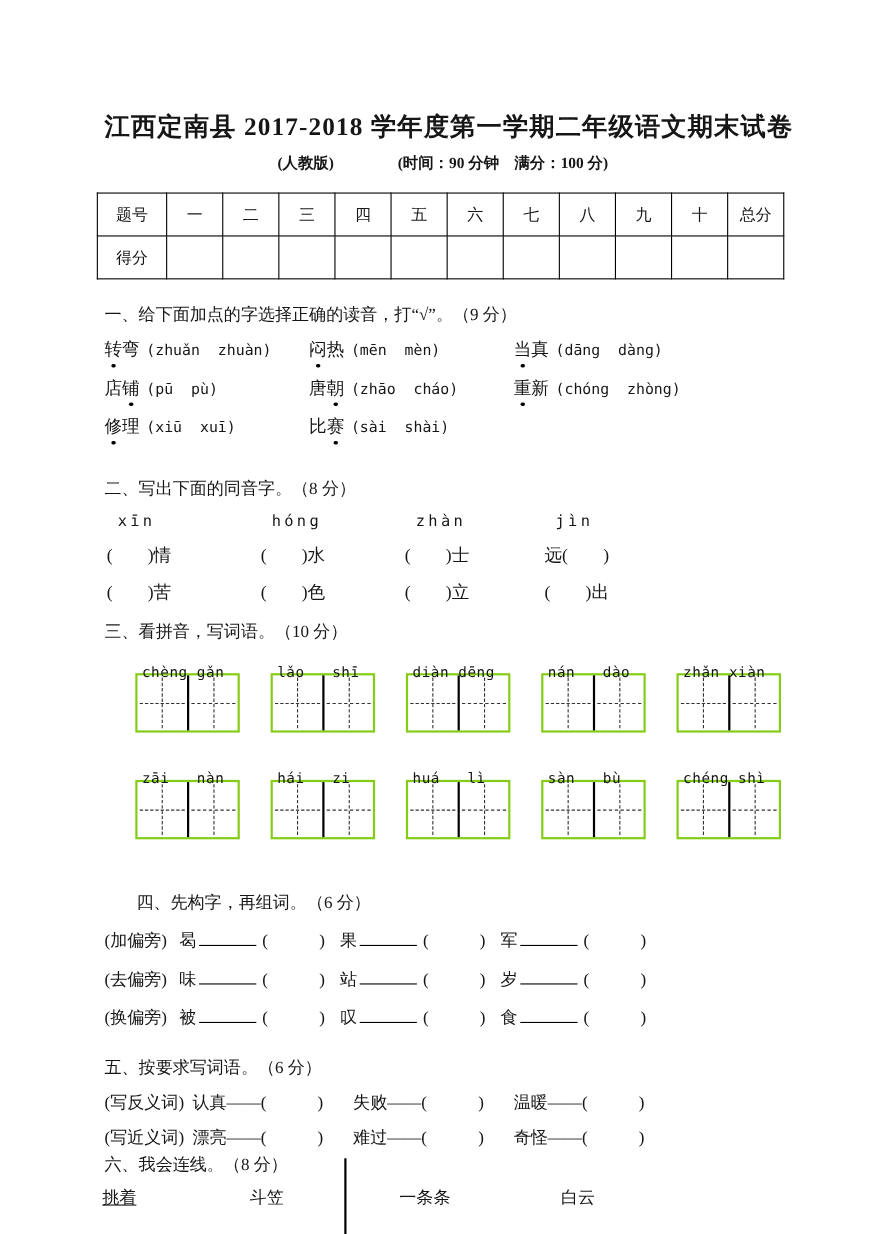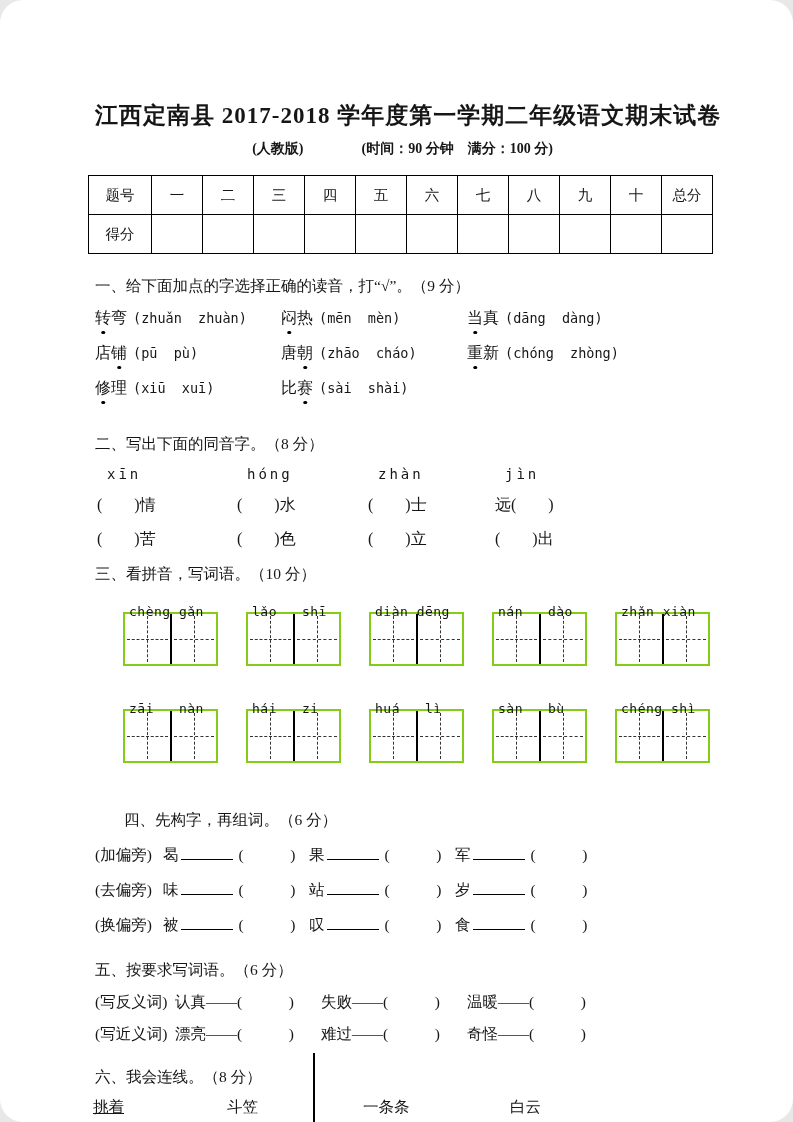--- a/index.html
+++ b/index.html
@@ -1,20 +1,19 @@
 <!DOCTYPE html>
 <html><head>
 <meta charset="utf-8">
 <style>
   html,body{margin:0;padding:0;background:#e8e8e8;}
   .page{
     width:793px;height:1122px;background:#ffffff;color:#161616;
     position:relative;overflow:hidden;margin:0 auto;
     font-family:"Liberation Serif","DejaVu Serif",serif;
-    border-radius:23px;
   }
   .content{position:absolute;left:95px;right:83px;top:0;}
   
   .title{margin-top:100px;text-align:center;font-size:23px;font-weight:bold;letter-spacing:1px;white-space:nowrap;}
   .subtitle{margin-top:9px;display:flex;justify-content:center;gap:58px;font-size:14px;font-weight:bold;}
   
   table.score{border-collapse:collapse;table-layout:fixed;margin-top:17px;margin-left:-7px;width:615px;}
   table.score td{border:1.6px solid #000;height:38px;text-align:center;font-size:14.5px;padding:0;}
   table.score td.c0{width:62px;}
   table.score td.cn{width:50px;}
@@ -49,21 +48,21 @@
   .blank{display:inline-block;width:52px;height:14px;border-bottom:1.5px solid #000;margin:0 6px 0 2px;}
   .s5row{display:flex;margin-top:11px;font-size:15.5px;white-space:nowrap;align-items:baseline;}
   .s5row .rlabel{width:80px;flex:none;}
   .s5item{width:146px;flex:none;}
   
   .s6row{position:relative;height:28px;margin-top:9px;font-size:15.5px;}
   .s6row span{position:absolute;top:0;}
   .s6-w0{left:-2px;text-decoration:underline;} .s6-w1{left:132px;} .s6-w2{left:268px;} .s6-w3{left:415px;}
   .divider{position:absolute;left:313px;top:1053px;bottom:0;width:2px;background:#000;}
   .mt-s2{margin-top:35px;} .mt-s3{margin-top:14px;} .mt-s4{margin-top:47px;margin-left:29px;}
-  .mt-s5{margin-top:24px;} .mt-s6{margin-top:22px;}
+  .mt-s5{margin-top:24px;} .mt-s6{margin-top:4px;}
 </style>
 </head>
 <body>
 
 <div class="page">
   <div class="content">
 
     <div class="title">江西定南县 2017-2018 学年度第一学期二年级语文期末试卷</div>
     <div class="subtitle">
       <span>(人教版)</span>

